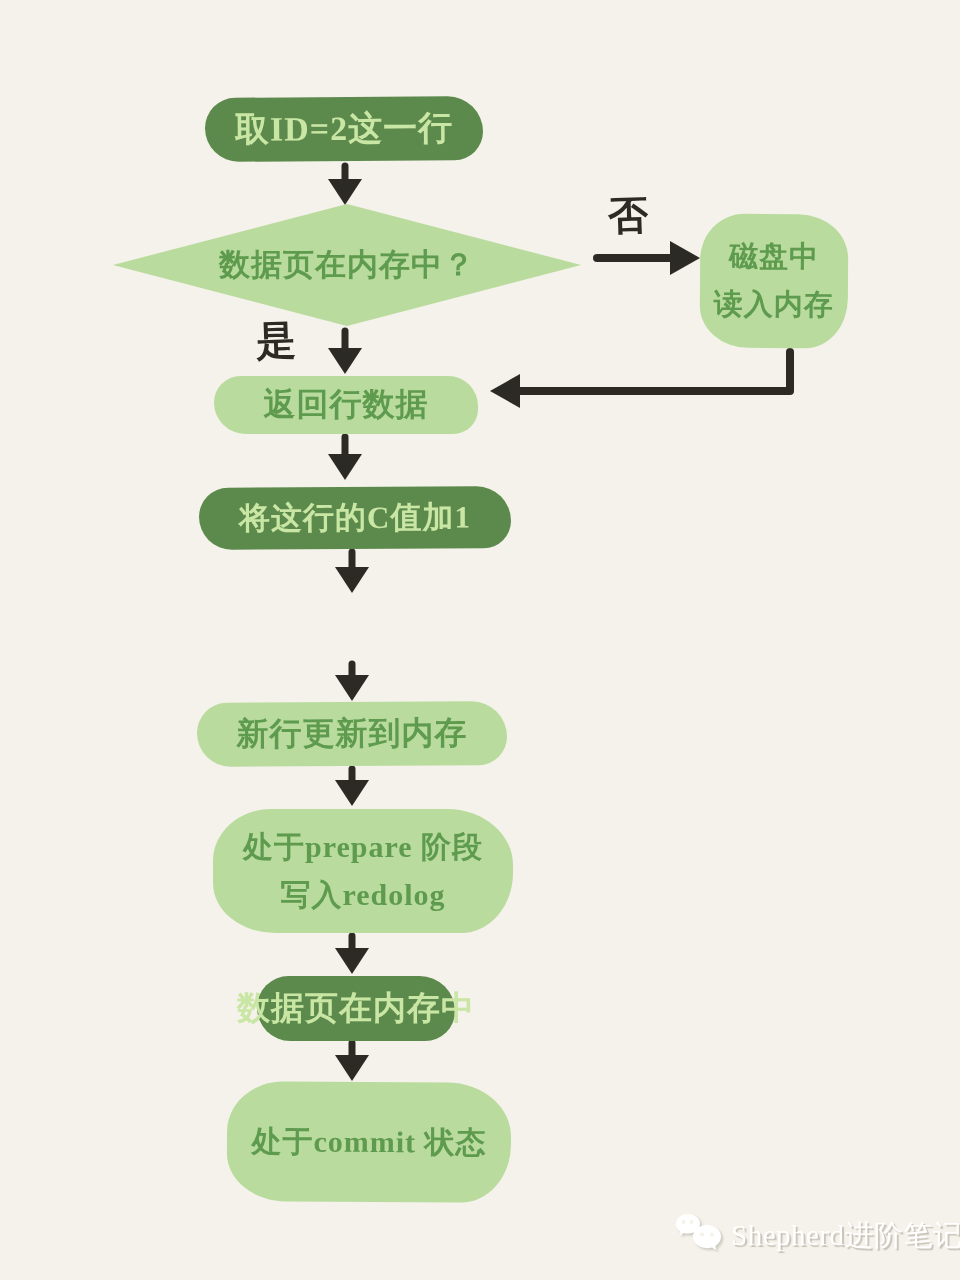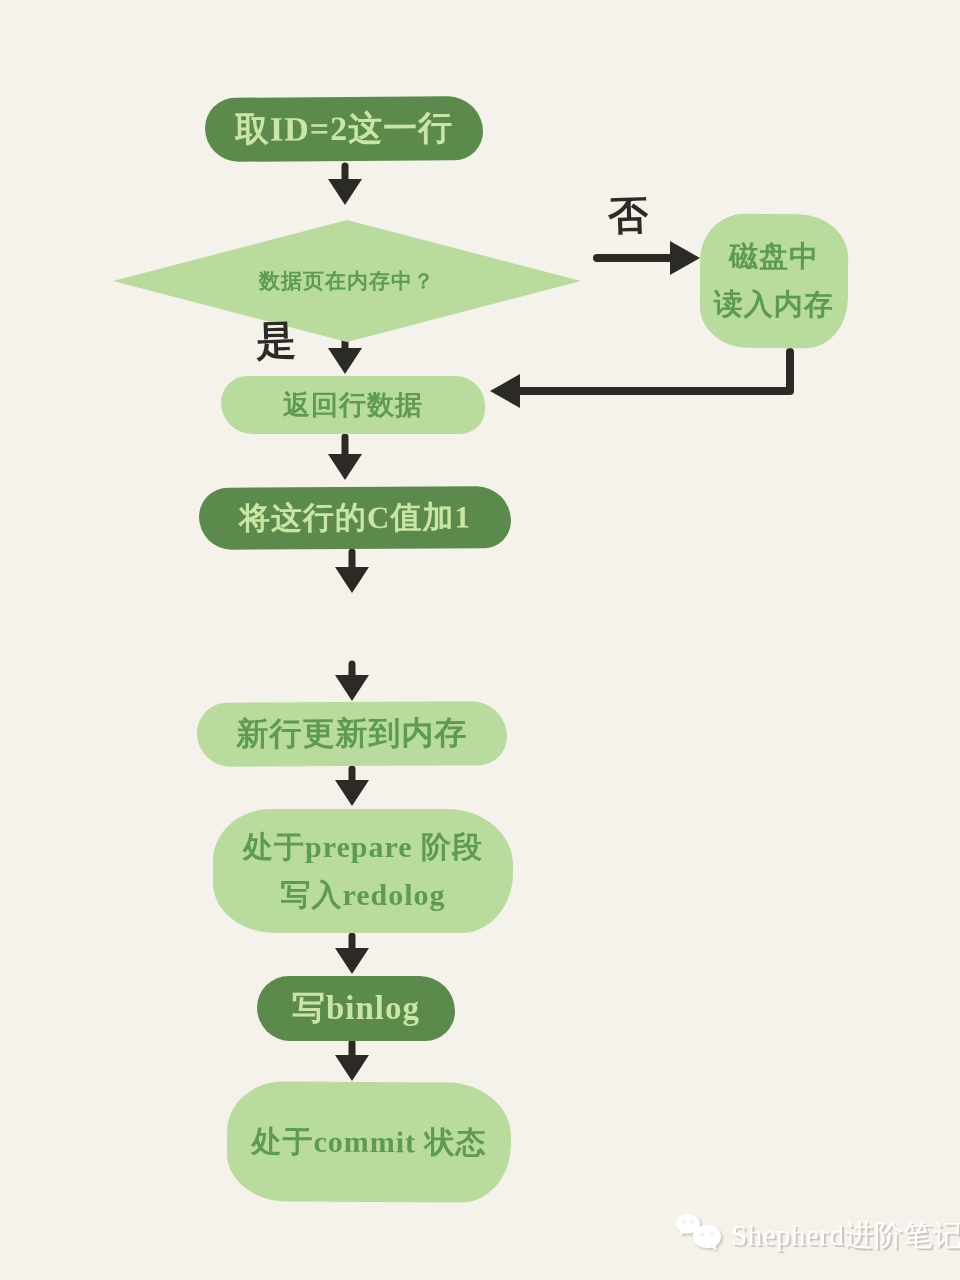--- a/index.html
+++ b/index.html
@@ -27,23 +27,23 @@
     clip-path:polygon(50% 0,100% 50%,50% 100%,0 50%);
   }
   .edge-label{
     position:absolute;color:var(--ink);font-weight:700;
   }
   #arrows{position:absolute;left:0;top:0;pointer-events:none;}
   .shaft{stroke:var(--ink);stroke-linecap:round;fill:none;}
   .head{fill:var(--ink);}
   
   #n-start   {left:205px;top:97px; width:278px;height:64px;font-size:34px;border-radius:36px 42px 34px 40px;transform:rotate(-.4deg);}
-  #n-decision{left:113px;top:220px;width:468px;height:122px;font-size:21px;}
+  #n-decision{left:113px;top:204px;width:468px;height:122px;font-size:31px;}
   #n-disk    {left:700px;top:214px;width:148px;height:134px;font-size:29px;line-height:1.65;border-radius:44px 50px 42px 48px / 46px 44px 50px 42px;transform:rotate(.4deg);}
-  #n-return  {left:221px;top:376px;width:264px;height:58px;font-size:27px;border-radius:32px 36px 30px 38px;}
+  #n-return  {left:214px;top:376px;width:264px;height:58px;font-size:32px;border-radius:32px 36px 30px 38px;}
   #n-increment{left:199px;top:487px;width:312px;height:62px;font-size:31px;border-radius:34px 40px 32px 38px;transform:rotate(-.3deg);}
   #n-writerow{left:254px;top:596px;width:202px;height:66px;font-size:33px;border-radius:36px 40px 34px 38px;}
   #n-updatemem{left:197px;top:702px;width:310px;height:64px;font-size:32px;border-radius:36px 42px 34px 40px;transform:rotate(-.3deg);}
   #n-redolog {left:213px;top:809px;width:300px;height:124px;font-size:30px;line-height:1.6;border-radius:58px 66px 52px 62px / 52px 56px 60px 50px;}
   #n-binlog  {left:257px;top:976px;width:198px;height:65px;font-size:33px;border-radius:34px 38px 32px 36px;}
   #n-commit  {left:227px;top:1082px;width:284px;height:120px;font-size:30px;line-height:1.6;border-radius:56px 64px 50px 60px / 50px 54px 58px 48px;transform:rotate(.3deg);}
   #lbl-no {left:608px;top:188px;font-size:40px;transform:rotate(-2deg);}
   #lbl-yes{left:256px;top:313px;font-size:40px;transform:rotate(-2deg);}
   
   #watermark{
@@ -131,21 +131,21 @@
   <div id="n-updatemem" class="node pill-light">
     <span>新行更新到内存</span>
   </div>
 
   <div id="n-redolog" class="node blob-light">
     <span>处于prepare 阶段</span>
     <span>写入redolog</span>
   </div>
 
   <div id="n-binlog" class="node pill-dark">
-    <span>写binlog</span>
+    <span>数据页在内存中</span>
   </div>
 
   <div id="n-commit" class="node blob-light">
     <span>处于commit 状态</span>
   </div>
 
   <div id="watermark">
     <span>
       <svg width="48" height="44" viewBox="0 0 48 44">
         <g fill="#ffffff">

